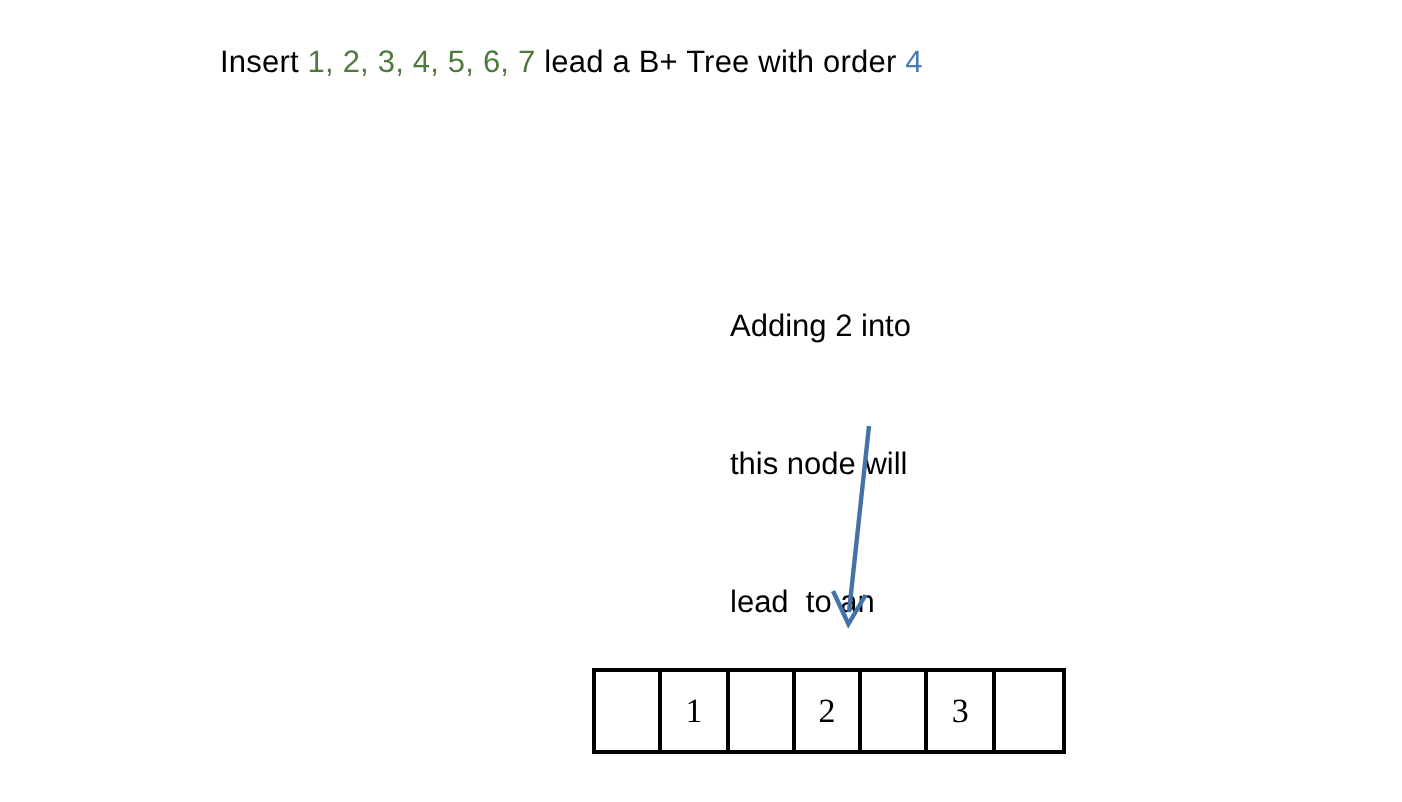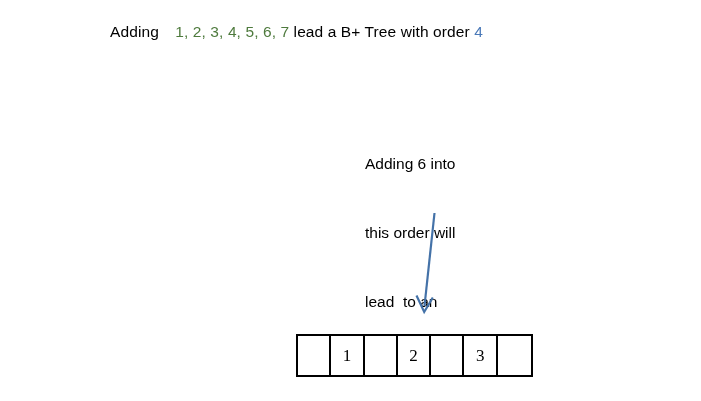--- a/index.html
+++ b/index.html
@@ -31,21 +31,21 @@
     position: absolute;
     left: 110px;
     top: 22px;
     font-family: "Liberation Sans", sans-serif;
     font-size: 15.5px;
     line-height: 20px;
     color: #000000;
     white-space: pre;
     letter-spacing: 0.1px;
   }
-  #title .seq   { color: #4E7A3D; margin-left: 12px; }
+  #title .seq   { color: #4E7A3D; }
   #title .order { color: #4A79B8; }
 
   
   #annotation {
     position: absolute;
     left: 365px;
     top: 106px;
     width: 150px;
     font-family: "Liberation Sans", sans-serif;
     font-size: 15.5px;
@@ -92,25 +92,25 @@
   #node .cell:last-child {
     border-right: none;
   }
   #node .cell.empty { color: transparent; }
 </style>
 </head>
 <body>
 
 <div id="slide">
 
-  <div id="title"><span>Adding </span><span class="seq">1, 2, 3, 4, 5, 6, 7</span><span> lead a B+ Tree with order </span><span class="order">4</span></div>
+  <div id="title"><span>Insert </span><span class="seq">1, 2, 3, 4, 5, 6, 7</span><span> lead a B+ Tree with order </span><span class="order">4</span></div>
 
   <div id="annotation">
-    <span class="aline">Adding 6 into</span>
-    <span class="aline">this order will</span>
+    <span class="aline">Adding 2 into</span>
+    <span class="aline">this node will</span>
     <span class="aline">lead  to an</span>
     <span class="aline">overflow</span>
   </div>
 
   <svg id="arrow" viewBox="0 0 60 118">
     <line x1="34.5" y1="8" x2="24.5" y2="101" stroke="#4472A8" stroke-width="2.2" stroke-linecap="butt"></line>
     <polyline points="16.5,90.5 24.2,107 32.8,92.5" fill="none" stroke="#4472A8" stroke-width="2.2" stroke-linecap="butt" stroke-linejoin="miter"></polyline>
   </svg>
 
   <div id="node">

